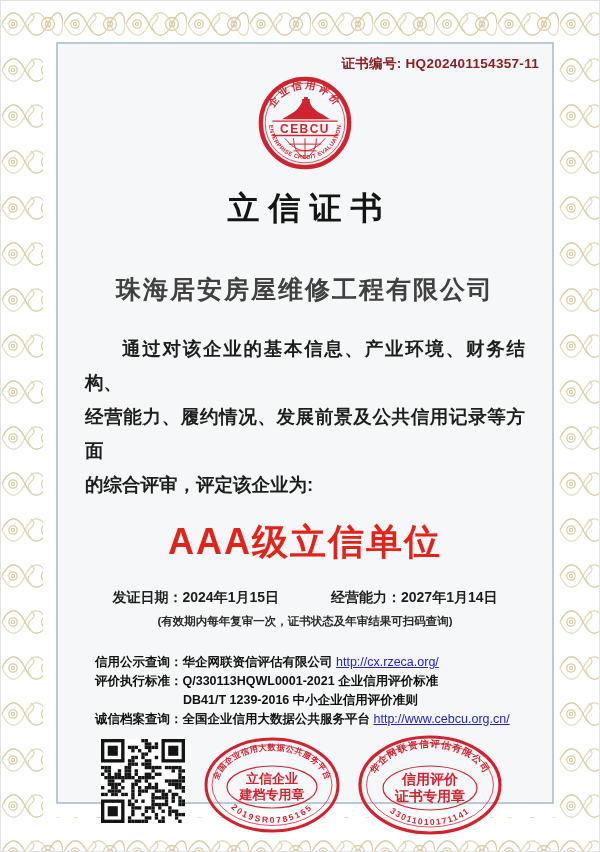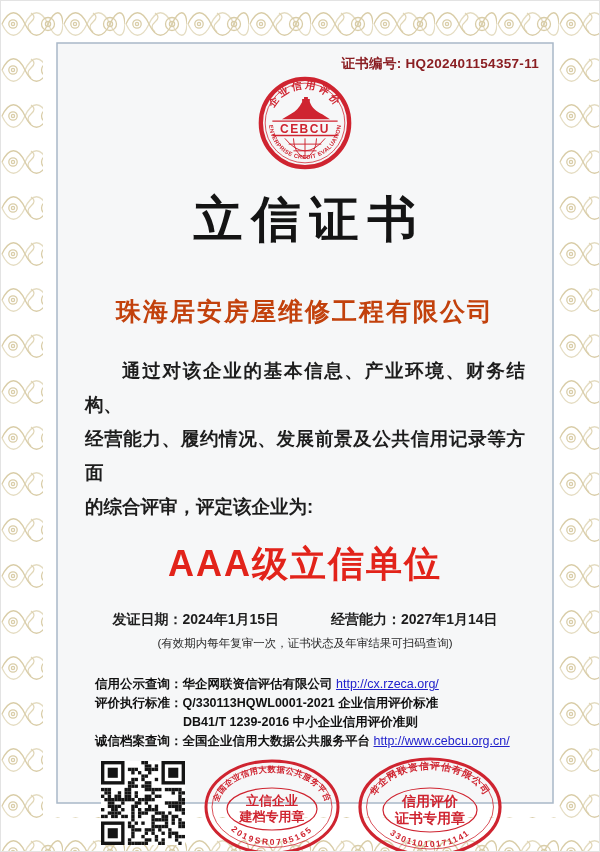--- a/index.html
+++ b/index.html
@@ -14,42 +14,42 @@
     position:absolute; left:56px; top:42px; width:496px; height:760px;
     box-sizing:border-box;
   }
   .cert-number {
     margin:12px 14px 0 0; text-align:right;
     font-size:13.5px; font-weight:bold; color:#8a1e22; letter-spacing:0.3px;
   }
   .logo-wrap { margin-top:2px; text-align:center; }
   .title {
     margin-top:12px; text-align:center;
-    font-size:49px; font-weight:900; color:#141414; letter-spacing:9px; text-indent:9px;
+    font-size:32px; font-weight:900; color:#141414; letter-spacing:9px; text-indent:9px;
   }
   .company {
     margin-top:42px; text-align:center;
-    font-size:25px; font-weight:800; color:#c2410c; letter-spacing:2px;
+    font-size:25px; font-weight:800; color:#404040; letter-spacing:2px;
   }
   .body-text {
     margin:26px 28px 0 28px; color:#1d1d1d;
     font-size:18.5px; font-weight:700; line-height:34px; text-align:justify;
   }
   .body-text .line1 { text-indent:2em; }
   .rating {
     margin-top:16px; text-align:center;
     font-size:36px; font-weight:900; color:#e2231a; letter-spacing:2px;
   }
   .dates {
     margin-top:22px; display:flex; justify-content:center; gap:52px;
     font-size:14px; font-weight:700; color:#1d1d1d;
   }
   .review-note {
     margin-top:7px; text-align:center;
-    font-size:11.5px; font-weight:400; color:#2a2a2a;
+    font-size:11.5px; font-weight:700; color:#2a2a2a;
   }
   .info-block {
     margin:24px 0 0 38px; font-size:12.5px; line-height:19px;
     font-weight:700; color:#111111;
   }
   .info-line .lbl { color:#111111; }
   .info-line a { color:#2222cc; text-decoration:underline; font-weight:400; cursor:pointer; }
   .info-line.cont { padding-left:88px; }
   .stamps { position:relative; margin-top:6px; height:128px; }
   .qr-box { position:absolute; left:44px; top:4px; width:84px; height:84px; }

